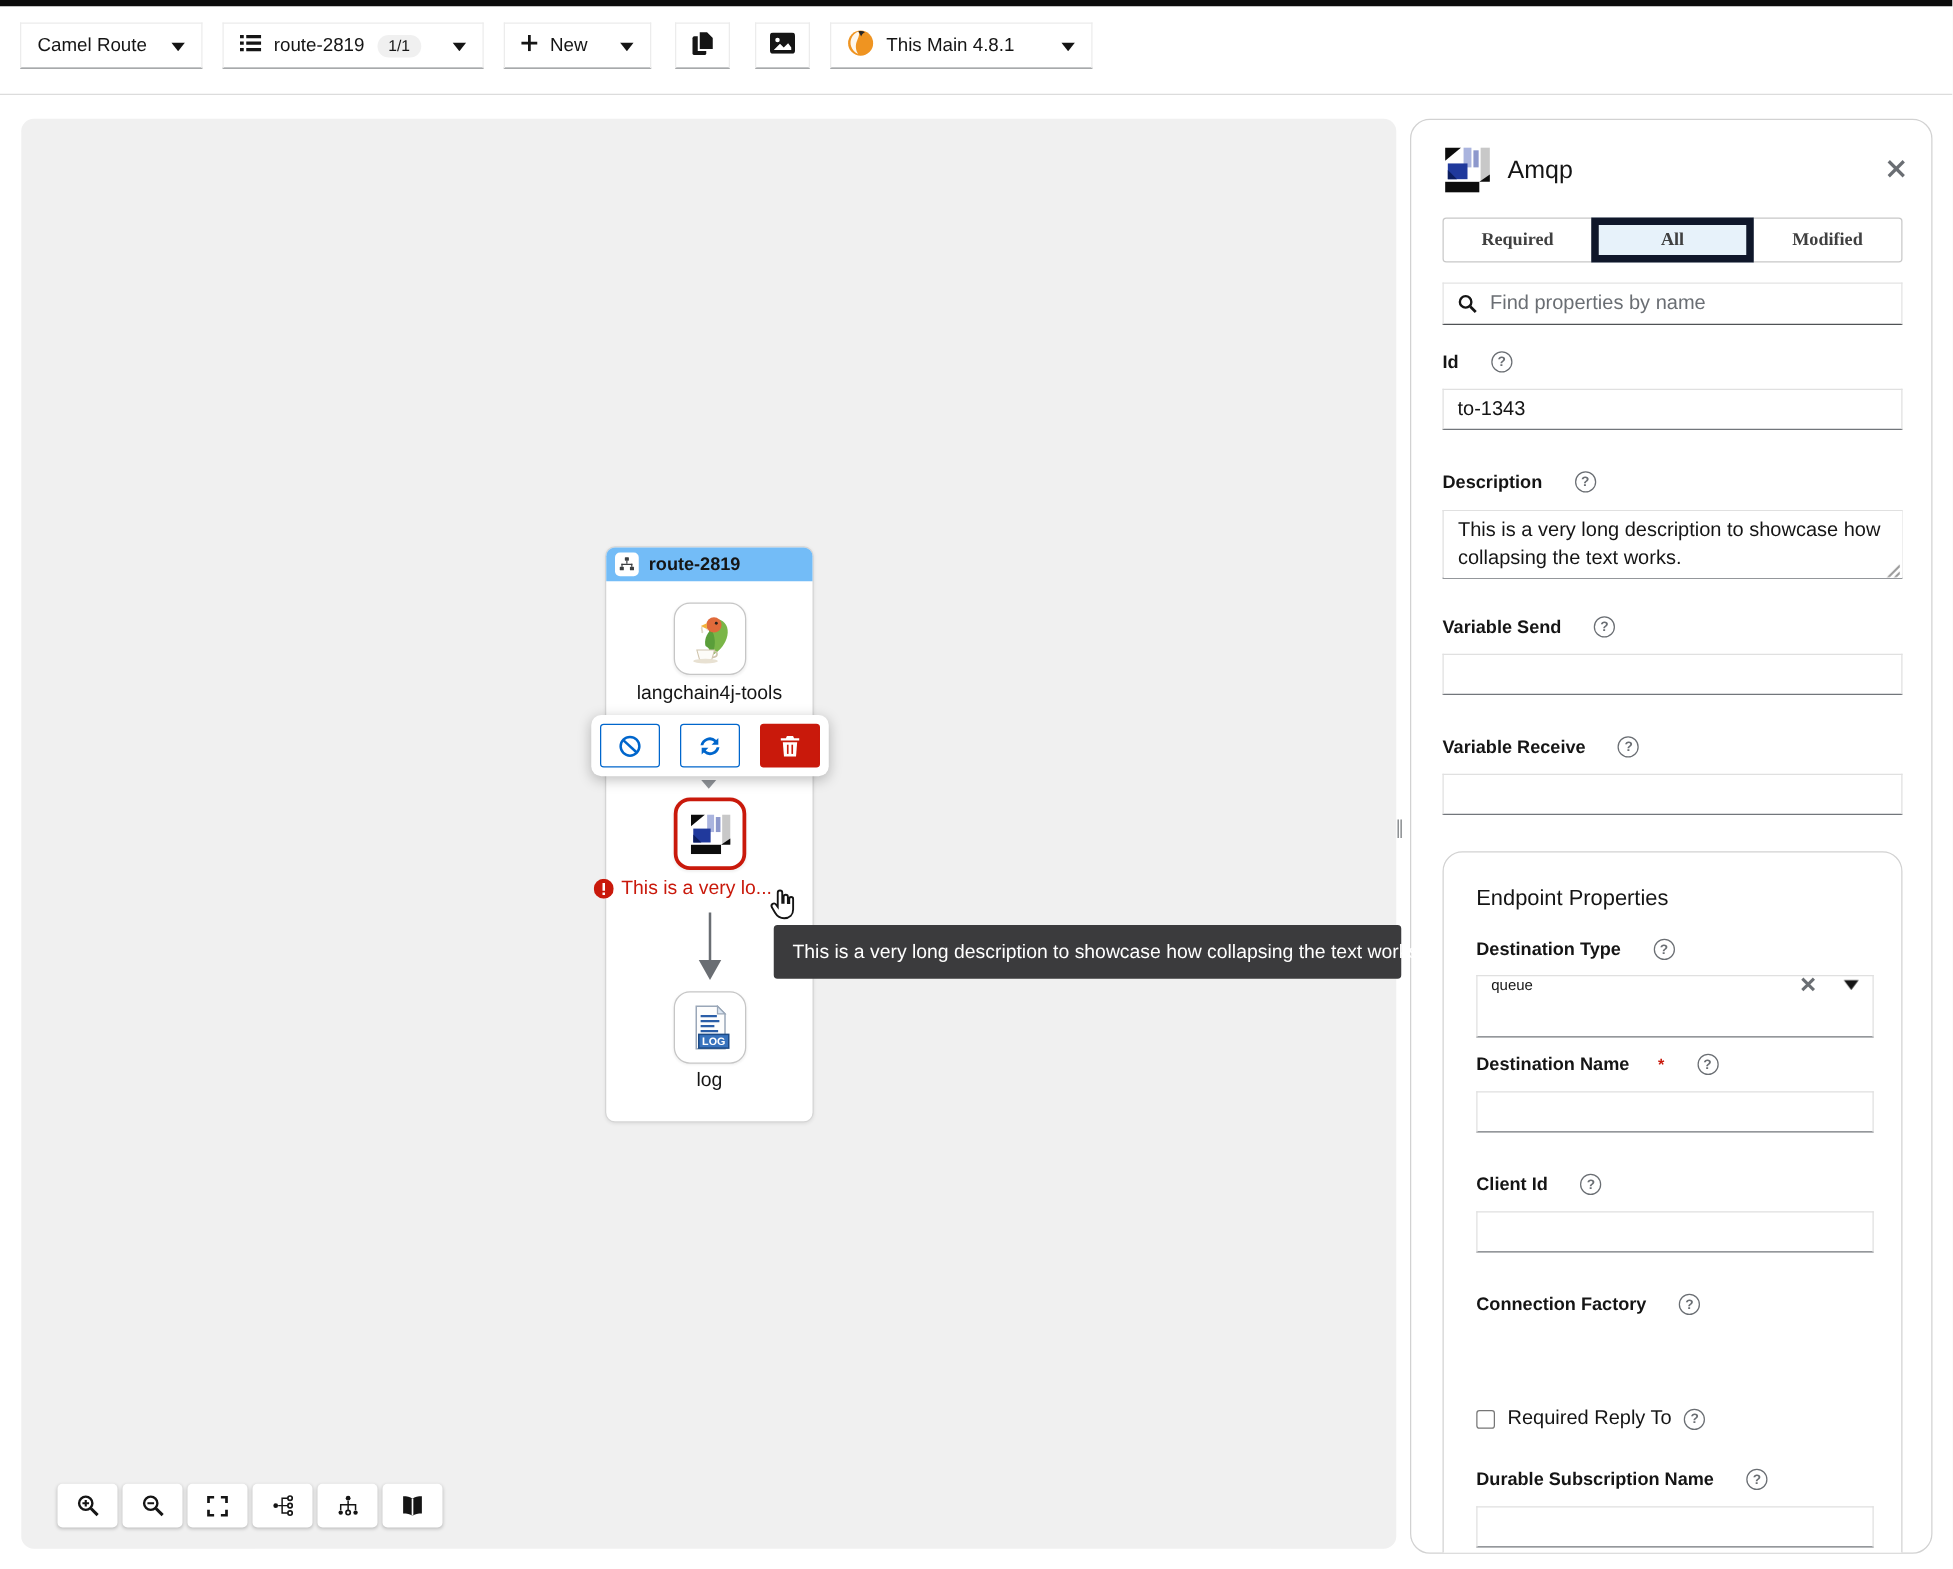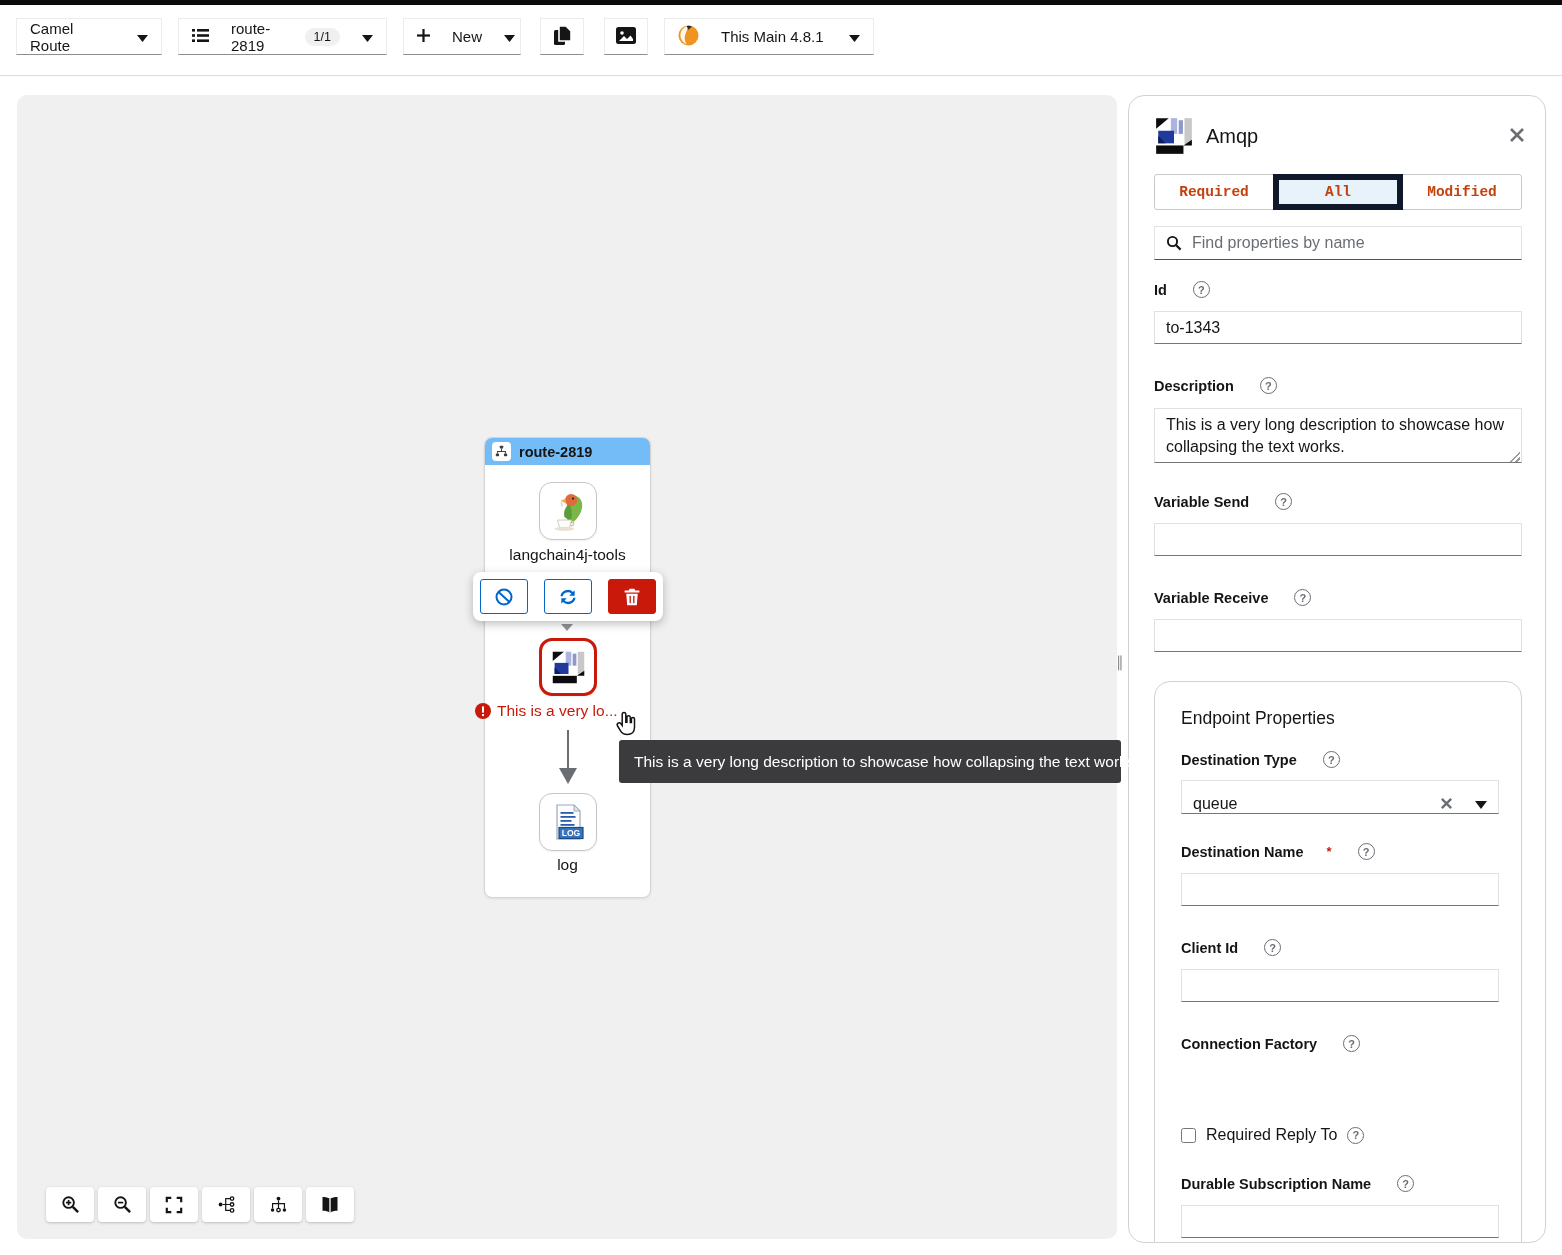--- a/index.html
+++ b/index.html
@@ -2,21 +2,21 @@
 <html><head>
 <meta charset="utf-8">
 <style>
   * { margin:0; padding:0; box-sizing:border-box; }
   html,body { width:1562px; height:1255px; background:#fff; font-family:"Liberation Sans", sans-serif; color:#151515; overflow:hidden; }
   #stage { position:relative; width:1562px; height:1255px; }
 
   
   .top-accent { position:absolute; left:0; top:0; width:100%; height:5px; background:#0b0b0b; }
   .tb-btn { position:absolute; top:18px; height:37px; background:#fff; border:1px solid #ececec;
-            border-bottom:1px solid #8a8d90; display:flex; align-items:center; gap:22px;
+            border-bottom:1px solid #8a8d90; display:flex; align-items:center; gap:10px;
             padding:16px 13px; font-size:15px; color:#151515; cursor:pointer; }
   .tb-caret { margin-left:auto; }
   .badge { background:#f0f0f0; border-radius:30px; padding:2px 9px; font-size:12.5px; color:#151515; }
   .toolbar-divider { position:absolute; left:0; top:75px; width:100%; border-top:1px solid #dcdcdc; }
 
   
   .canvas { position:absolute; left:17px; top:95px; width:1100px; height:1144px; background:#f0f0f0; border-radius:10px; }
 
   .route-group { position:absolute; left:467px; top:342px; width:167px; height:461px; background:#fff;
                  border:1px solid #d5d5d5; border-radius:8px; box-shadow:0 1px 3px rgba(0,0,0,.08); }
@@ -54,21 +54,21 @@
   .grip { position:absolute; left:1116px; top:653px; font-size:15px; color:#8a8d90; cursor:col-resize; }
 
   
   .panel { position:absolute; left:1128px; top:95px; width:418px; height:1148px; background:#fff;
            border:1px solid #d2d2d2; border-radius:16px; overflow:hidden; }
   .panel-title { position:absolute; left:77px; top:29px; font-size:20px; font-weight:500; }
   .panel-close { position:absolute; right:16px; top:27px; width:24px; height:24px; display:flex; align-items:center; justify-content:center; cursor:pointer; background:none; border:none; }
 
   .tabs { position:absolute; left:25px; top:78px; width:368px; height:36px; display:flex; }
   .tab { flex:1; display:flex; align-items:center; justify-content:center; font-size:14.5px; font-weight:700;
-         background:#fff; border:1px solid #c8c8c8; margin-left:-1px; cursor:pointer; font-family:Liberation Mono, monospace; color:#c2410c; }
+         background:#fff; border:1px solid #c8c8c8; margin-left:-1px; cursor:pointer; font-family:Liberation Serif, serif; color:#404040; }
   .tab:first-child { margin-left:0; border-radius:3px 0 0 3px; }
   .tab:last-child { border-radius:0 3px 3px 0; }
   .tab.selected { background:#e7f2fa; border:6px solid #0f172a; z-index:2; }
 
   .search { position:absolute; left:25px; top:130px; width:368px; height:34px; background:#fff;
             border:1px solid #e3e3e3; border-bottom:1px solid #4f5255; display:flex; align-items:center; gap:10px; padding:0 11px; }
   .search input { border:none; outline:none; flex:1; font-size:16px; font-family:inherit; color:#151515; background:transparent; }
   .search input::placeholder { color:#6a6e73; }
 
   .label-row { position:absolute; left:25px; display:flex; align-items:center; gap:26px; }
@@ -84,22 +84,22 @@
   .resize-grip { position:absolute; left:380px; width:11px; height:11px;
                  background:repeating-linear-gradient(135deg,#9a9a9a 0 1.5px,transparent 1.5px 4px);
                  clip-path:polygon(100% 0,100% 100%,0 100%); }
 
   .ep-card { position:absolute; left:25px; top:585px; width:368px; height:640px; background:#fff;
              border:1px solid #d2d2d2; border-radius:16px; }
   .ep-title { position:absolute; left:26px; top:26px; font-size:17.5px; font-weight:500; }
   .ep-card .label-row { left:26px; }
   .ep-card .txt { left:26px; width:318px; }
 
-  .selbox { position:absolute; left:26px; width:318px; height:34px; background:#fff; border:1px solid #e0e0e0;
-            border-bottom:1px solid #72767b; display:flex; align-items:flex-end; padding:0 11px; font-size:16px; cursor:pointer; }
+  .selbox { position:absolute; left:26px; width:318px; height:50px; background:#fff; border:1px solid #e0e0e0;
+            border-bottom:1px solid #72767b; display:flex; align-items:flex-start; padding:0 11px; font-size:12px; cursor:pointer; }
   .selbox .ph { color:#6a6e73; overflow:hidden; white-space:nowrap; }
   .sel-clear { margin-left:auto; background:none; border:none; cursor:pointer; padding:0 4px; }
   .sel-caret { margin-left:18px; }
   .sel-caret.pushed { margin-left:auto; }
 
   .check-row { position:absolute; left:26px; display:flex; align-items:center; gap:10px; font-size:16px; }
   .check-row input { width:15px; height:15px; accent-color:#fff; border:1px solid #6a6e73; appearance:none; background:#fff; cursor:pointer; }
 </style>
 </head>
 <body>

